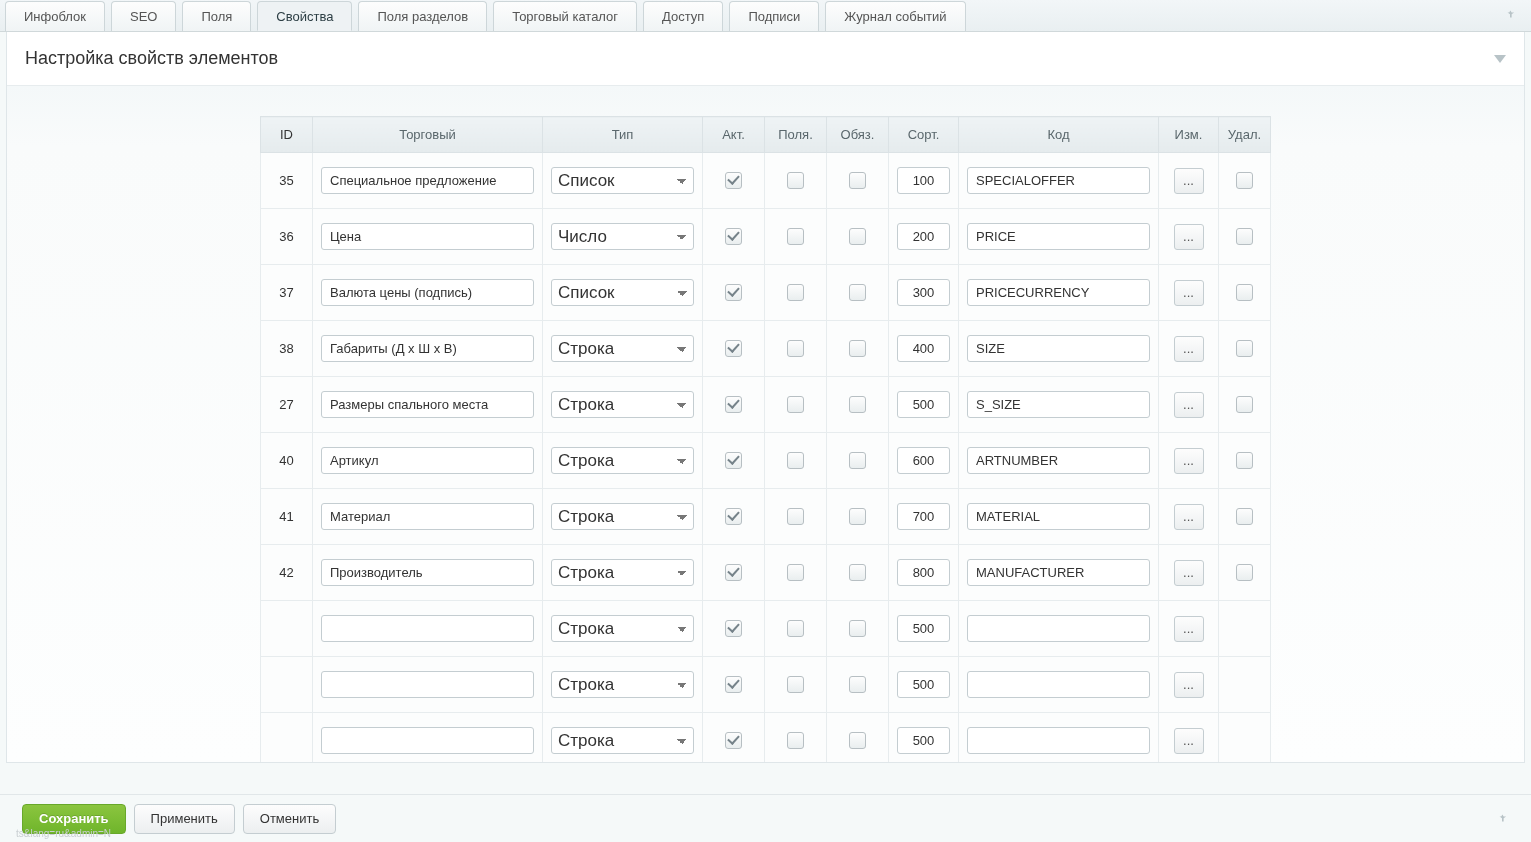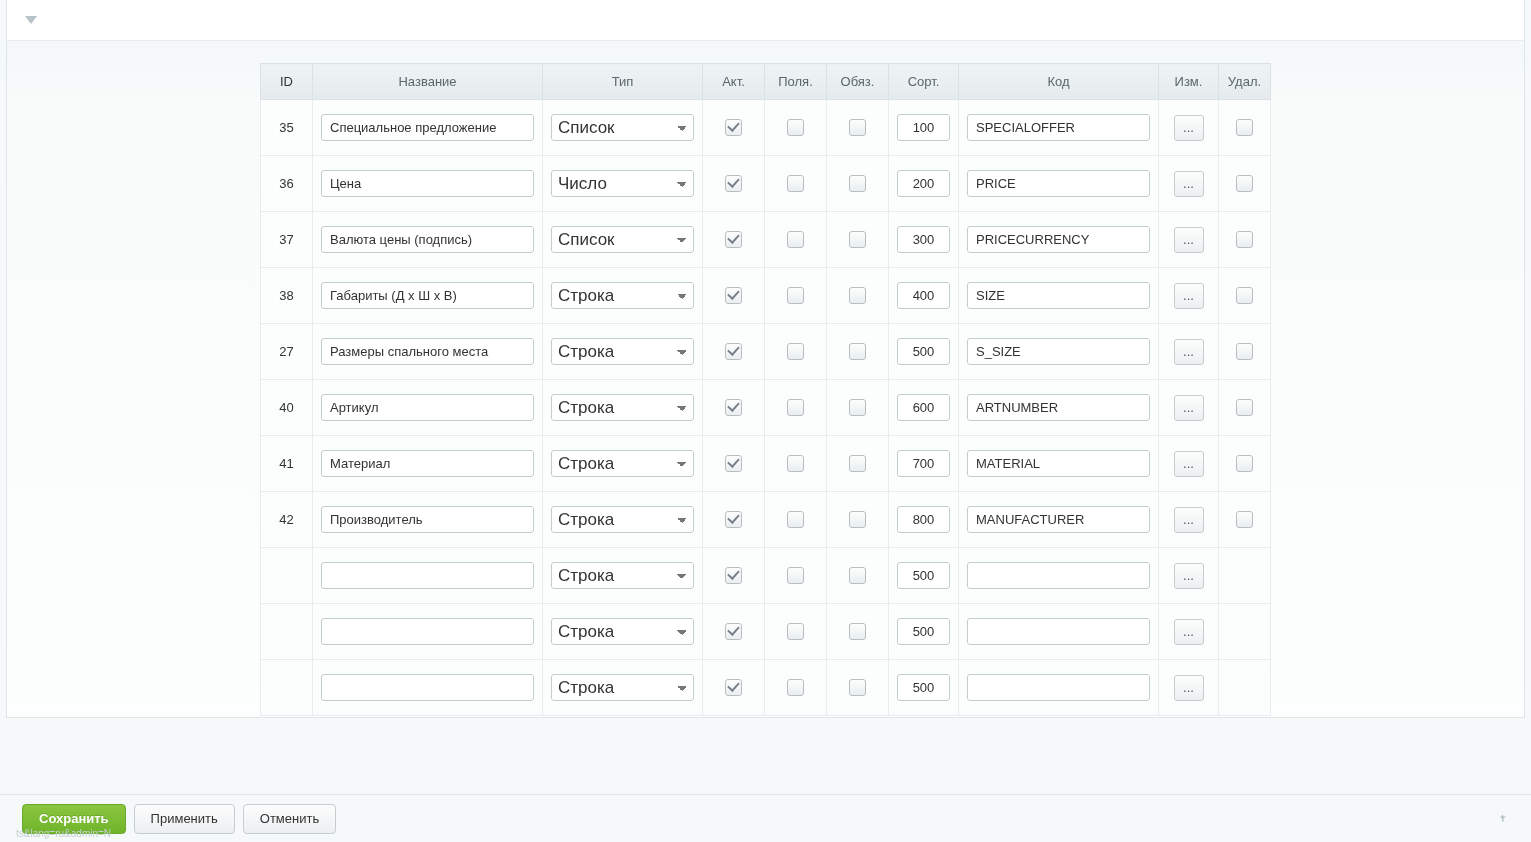--- a/index.html
+++ b/index.html
@@ -7,21 +7,21 @@
 .page{width:1531px;height:842px;position:relative;background:#f5f9f9}
 .tabs{display:flex;gap:6px;padding:0 5px;background:linear-gradient(#f2f6f8,#e9eff1);border-bottom:1px solid #d0d8da;height:32px;align-items:flex-end;position:relative}
 .tab{padding:8px 18px 8px 18px;background:linear-gradient(#fdfdfd,#f0f4f5);border:1px solid #cdd6d9;border-bottom:none;border-radius:4px 4px 0 0;color:#555;font-size:13px;cursor:pointer;line-height:1;height:30px;display:flex;align-items:center}
 .tab.active{background:#eef2f4;color:#2c3e44;font-weight:400;border-bottom:1px solid #eef2f4;position:relative;z-index:2}
 .pin{position:absolute;right:14px;top:8px;width:14px;height:14px;color:#b8c3c7;cursor:pointer}
 .panel{margin:0 6px;background:#fff;border:1px solid #dfe6e9;border-top:none}
 .section-head{display:flex;align-items:center;justify-content:space-between;padding:16px 18px 16px 18px;border-bottom:1px solid #e7ecee}
 .section-head h2{font-size:18px;font-weight:400;color:#333}
 .chev{width:0;height:0;border-left:6px solid transparent;border-right:6px solid transparent;border-top:8px solid #b8c3c7;cursor:pointer}
 .content{padding:14px 10px 10px 10px;background:linear-gradient(#f4f8f9,#f9fbfb 60px,#fdfefe);max-height:676px;overflow-y:auto}
-table{border-collapse:collapse;margin:8px auto;background:transparent}
+table{border-collapse:collapse;margin:16px auto;background:transparent}
 thead th{background:linear-gradient(#eef3f5,#e5ebed);color:#5a676c;font-weight:400;font-size:13px;padding:10px 8px;border:1px solid #dbe2e5;text-align:center}
 tbody td{padding:14px 8px;border-left:1px solid #e7ecee;border-right:1px solid #e7ecee;border-bottom:1px solid #e7ecee;text-align:center;vertical-align:middle;background:#fcfdfd}
 tbody tr:first-child td{border-top:none}
 .col-id{width:52px;color:#333}
 .col-name{width:230px}
 .col-type{width:160px}
 .col-chk{width:62px}
 .col-sort{width:70px}
 .col-code{width:200px}
 .col-edit{width:60px}
@@ -35,31 +35,48 @@
 .footer{position:absolute;left:0;right:0;bottom:0;height:48px;background:#f5f9f9;border-top:1px solid #e1e7e9;display:flex;align-items:center;padding:0 22px;gap:8px}
 .btn{height:30px;padding:0 16px;border:1px solid #c4cdd1;border-radius:4px;background:linear-gradient(#fdfdfd,#eceff0);color:#333;font-size:13px;cursor:pointer}
 .btn.primary{background:linear-gradient(#8bc53f,#6fb52b);border-color:#68a82a;color:#fff;font-weight:700;text-shadow:0 -1px 0 rgba(0,0,0,0.15)}
 .footpin{position:absolute;right:22px;bottom:16px;width:14px;height:14px;color:#b8c3c7;cursor:pointer}
 .ghost{position:absolute;left:16px;bottom:3px;font-size:10px;color:#c9cfd2}
 </style>
 </head>
 <body>
 
 <div class="page">
+  <div class="tabs" id="tabs-bar">
+    <div class="tab">Инфоблок</div>
+      <div class="tab">SEO</div>
+      <div class="tab">Поля</div>
+      <div class="tab active">Свойства</div>
+      <div class="tab">Поля разделов</div>
+      <div class="tab">Торговый каталог</div>
+      <div class="tab">Доступ</div>
+      <div class="tab">Подписи</div>
+      <div class="tab">Журнал событий</div>
+      <span class="pin">
+      <svg viewBox="0 0 24 24" width="14" height="14" fill="currentColor">
+          <path d="M14 4l-1 5 4 4-2 2-4-4-5 1 2-2-1-4 4 1 2-2z" transform="rotate(45 12 12)"></path>
+        </svg>
+    </span>
+  </div>
 
   <div class="panel">
     <div class="section-head">
+      <h2>Настройка свойств элементов</h2>
       <span class="chev"></span>
     </div>
     <div class="content">
       <table>
         <thead>
           <tr>
             <th class="col-id">ID</th>
-            <th class="col-name">Название</th>
+            <th class="col-name">Торговый</th>
             <th class="col-type">Тип</th>
             <th class="col-chk">Акт.</th>
             <th class="col-chk">Поля.</th>
             <th class="col-chk">Обяз.</th>
             <th class="col-sort">Сорт.</th>
             <th class="col-code">Код</th>
             <th class="col-edit">Изм.</th>
             <th class="col-del">Удал.</th>
           </tr>
         </thead>

